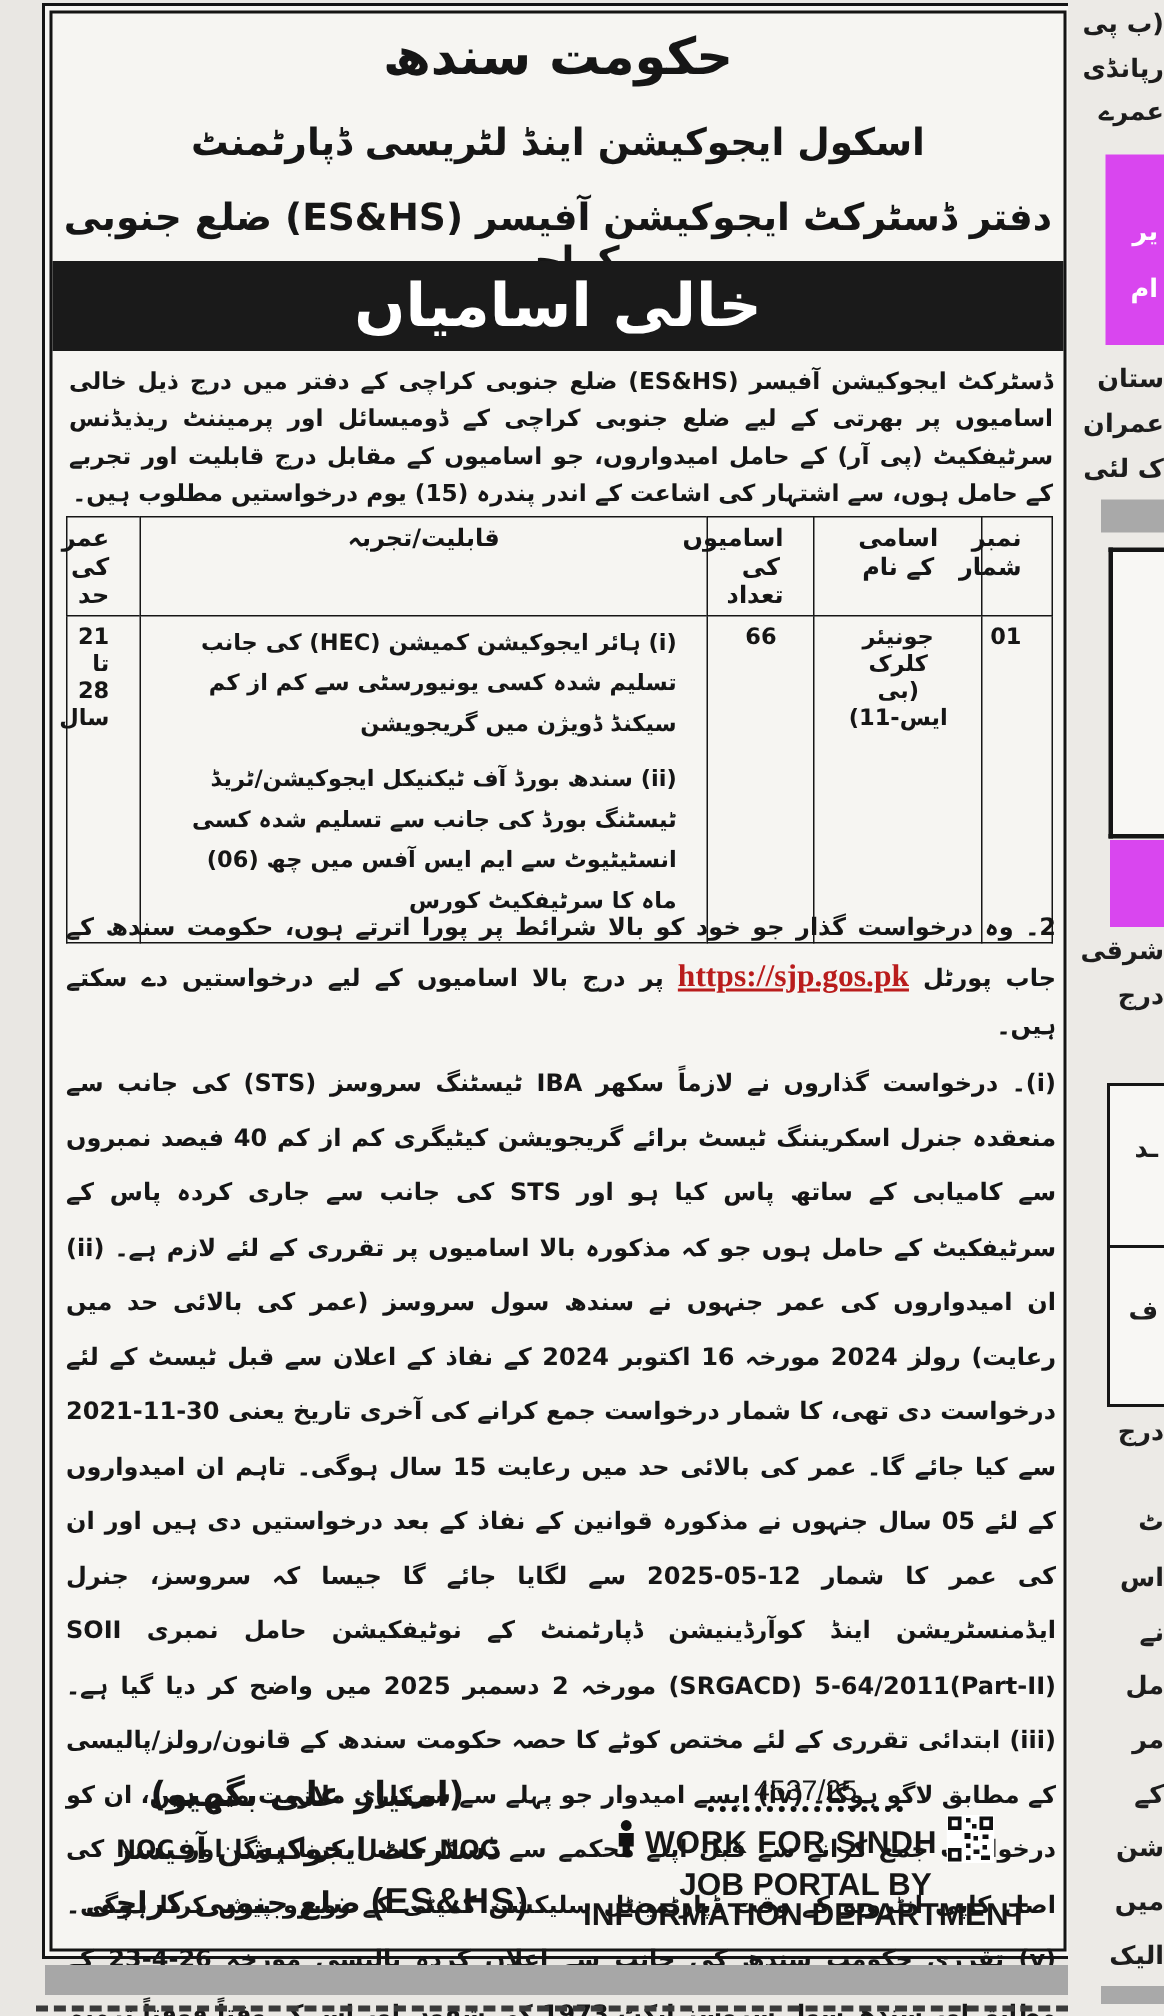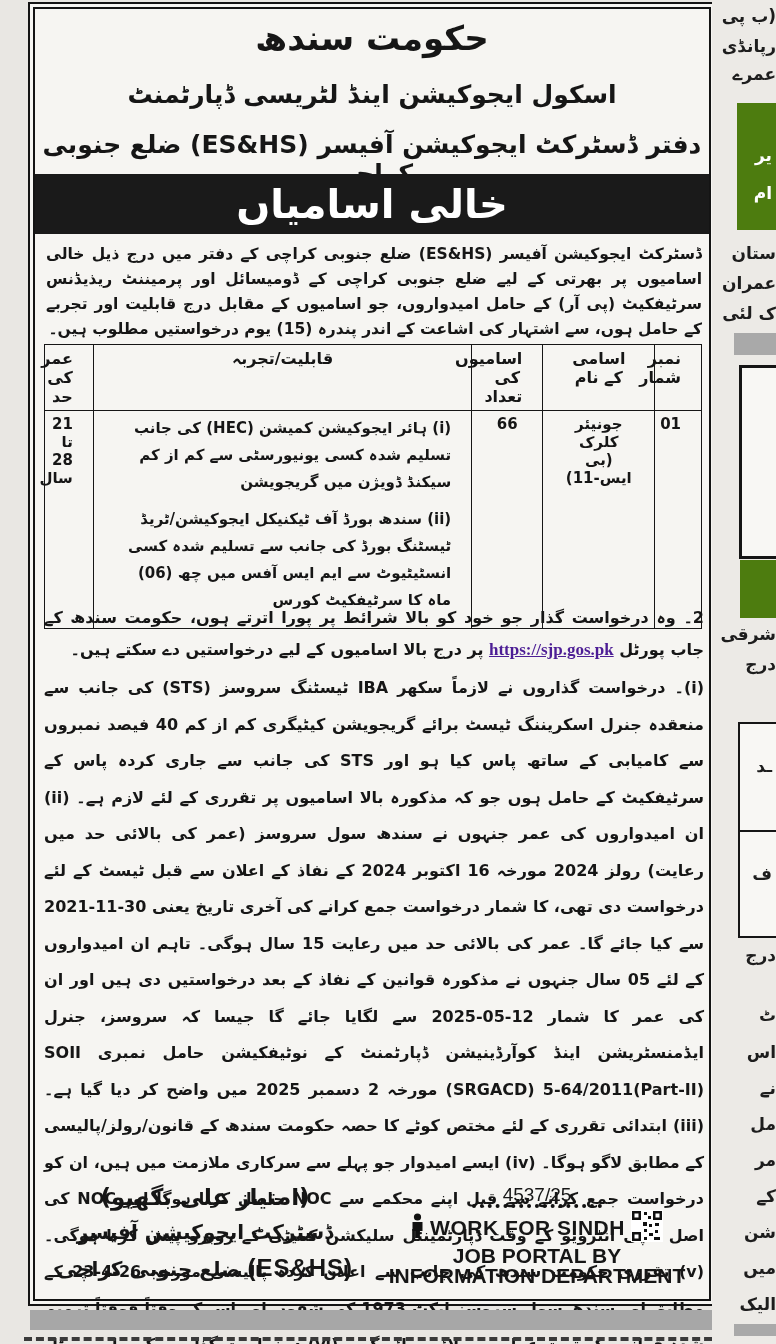--- a/index.html
+++ b/index.html
@@ -44,21 +44,21 @@
   .c-serial{width:46px;} .c-post{width:110px;} .c-count{width:70px;}
   .c-qual{width:372px;} .c-age{width:48px;}
   .td-center{text-align:center;}
   .qual div{margin-bottom:10px;line-height:27px;text-align:right;}
   .vac-table tbody td{height:188px;}
   
   .cond-wrap{position:absolute;top:598px;left:14px;right:10px;}
   .cond{margin:0;font-size:16px;font-weight:700;text-align:justify;}
   .cond.p2{line-height:32px;margin-bottom:4px;}
   .cond.items{line-height:36.5px;}
-  .url{color:#4c1d95;text-decoration:underline;font-family:"Liberation Serif",serif;font-weight:700;font-size:17px;}
+  .url{color:#b91c1c;text-decoration:underline;font-family:"Liberation Serif",serif;font-weight:700;font-size:21px;}
   
   .footer{position:absolute;left:10px;right:10px;top:1178px;height:112px;display:flex;}
   .sig{width:330px;text-align:center;font-weight:700;}
   .sig .name{font-size:23px;margin-top:2px;}
   .sig .title{font-size:20px;margin-top:10px;}
   .sig .district{font-size:20px;margin-top:10px;}
   .sig .latin{font-family:"Liberation Sans",sans-serif;font-weight:900;font-size:24px;letter-spacing:1px;}
   .inf{flex:1;text-align:center;font-family:"Liberation Sans",sans-serif;}
   .inf-row{display:flex;justify-content:center;align-items:flex-start;gap:10px;}
   .inf-code{font-size:31px;font-weight:900;letter-spacing:1px;}
@@ -70,21 +70,21 @@
   .wfs-url{font-size:12px;font-weight:700;margin-top:-2px;}
   .portal{font-size:21px;font-weight:900;line-height:20px;}
   
   .gray-bar{position:absolute;left:30px;top:1310px;width:686px;height:20px;background:#a7a7a7;}
   .dashes{position:absolute;left:24px;top:1337px;width:700px;border-top:4px dashed #3a3a3a;}
   
   .colrule{position:absolute;top:0;height:1344px;background:#1c1c1c;}
   .strip{position:absolute;left:712px;top:0;width:64px;height:1344px;background:#eceae6;}
   .frag{position:absolute;font-size:17px;font-weight:700;white-space:nowrap;color:#1d1d1d;}
   .frag.w{color:#ffffff;}
-  .blackbox{position:absolute;background:#4d7c0f;}
+  .blackbox{position:absolute;background:#d946ef;}
   .graybit{position:absolute;background:#a9a9a9;}
   .whitebox{position:absolute;background:#f8f7f4;border:3px solid #151515;border-right:none;}
   .fragtable{position:absolute;border:2px solid #161616;border-right:none;background:#f8f7f4;}
   .fragtable .mid{position:absolute;left:0;right:0;top:50%;border-top:2px solid #161616;}
 </style>
 </head>
 <body>
 
 <div class="page">
 

